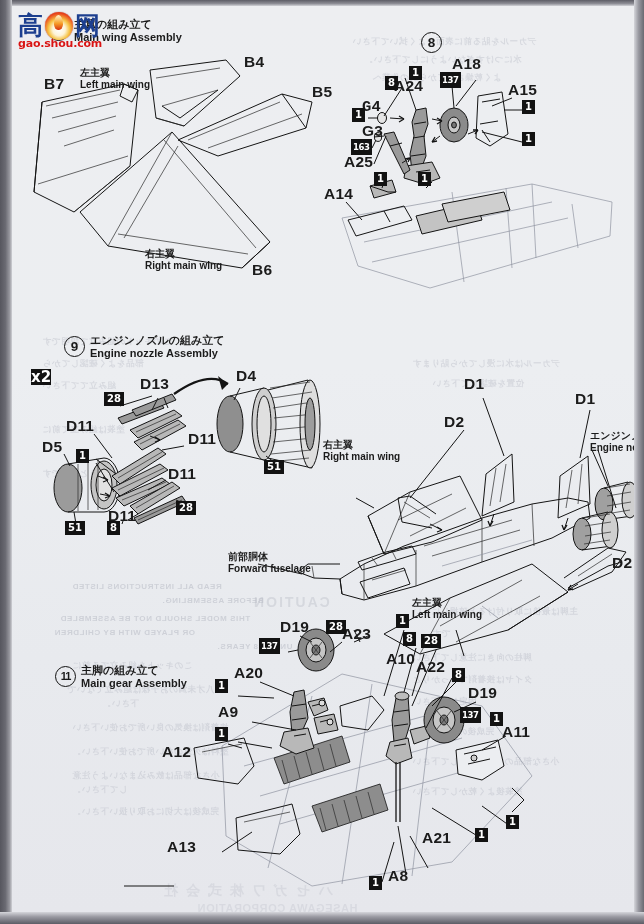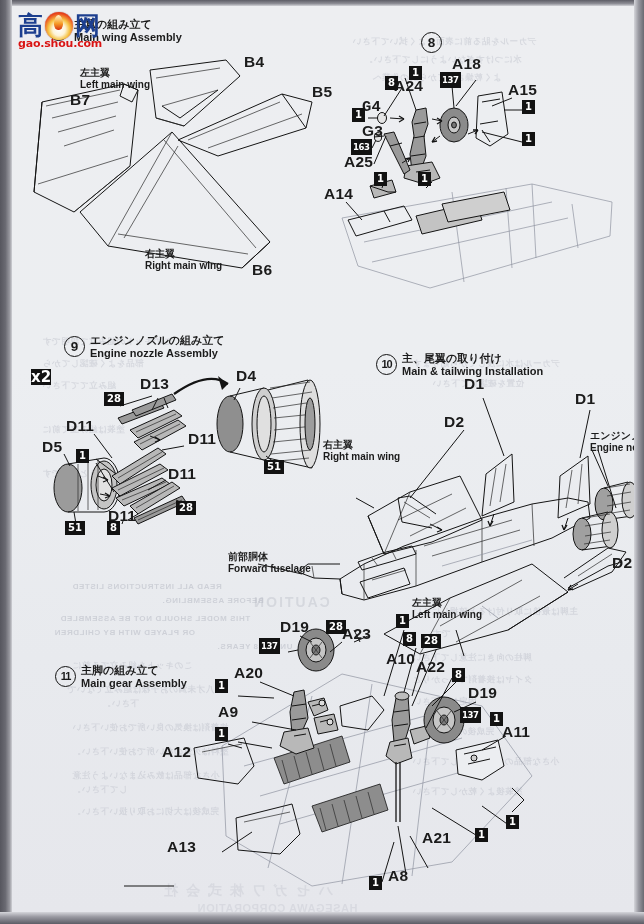--- a/index.html
+++ b/index.html
@@ -513,27 +513,20 @@
     </div>
 
     <div class="step" style="left:52px;top:330px;">
       <div class="step-num">9</div>
       <div class="step-txt">
         <div class="step-jp">エンジンノズルの組み立て</div>
         <div class="step-en">Engine nozzle Assembly</div>
       </div>
     </div>
 
-    <div class="step" style="left:364px;top:348px;">
-      <div class="step-num wide">10</div>
-      <div class="step-txt">
-        <div class="step-jp">主、尾翼の取り付け</div>
-        <div class="step-en">Main &amp; tailwing Installation</div>
-      </div>
-    </div>
 
     <div class="step" style="left:43px;top:660px;">
       <div class="step-num wide">11</div>
       <div class="step-txt">
         <div class="step-jp">主脚の組み立て</div>
         <div class="step-en">Main gear Assembly</div>
       </div>
     </div>
 
     <div class="cap" style="left:68px;top:62px;">
@@ -558,21 +551,21 @@
     </div>
     <div class="cap" style="left:400px;top:592px;">
       <div class="cap-jp">左主翼</div>
       <div class="cap-en">Left main wing</div>
     </div>
     <div class="cap" style="left:332px;top:370px;">
       <div class="cap-jp" style="visibility:hidden">左主翼</div>
       <div class="cap-en" style="visibility:hidden">Left main wing</div>
     </div>
 
-    <div class="plabel" style="left:58px;top:70px;margin-top:16px;">B7</div>
+    <div class="plabel" style="left:32px;top:70px;">B7</div>
     <div class="plabel" style="left:232px;top:36px;margin-top:12px;">B4</div>
     <div class="plabel" style="left:300px;top:78px;">B5</div>
     <div class="plabel" style="left:240px;top:256px;">B6</div>
 
     <div class="plabel" style="left:440px;top:50px;">A18</div>
     <div class="plabel" style="left:382px;top:72px;">A24</div>
     <div class="plabel" style="left:496px;top:76px;">A15</div>
     <div class="plabel" style="left:350px;top:94px;font-family:Liberation Mono, monospace;">G4</div>
     <div class="plabel" style="left:350px;top:117px;">G3</div>
     <div class="plabel" style="left:332px;top:148px;">A25</div>

